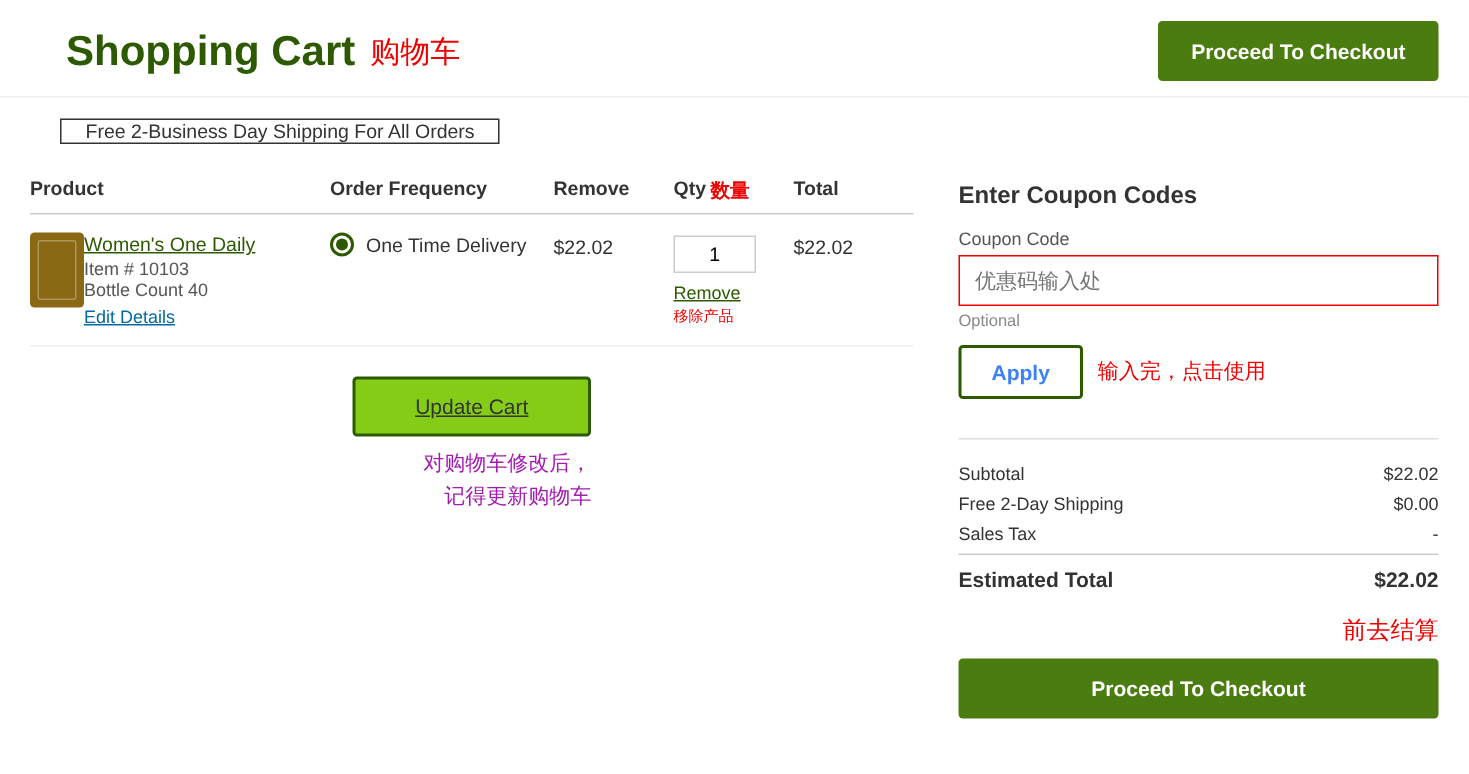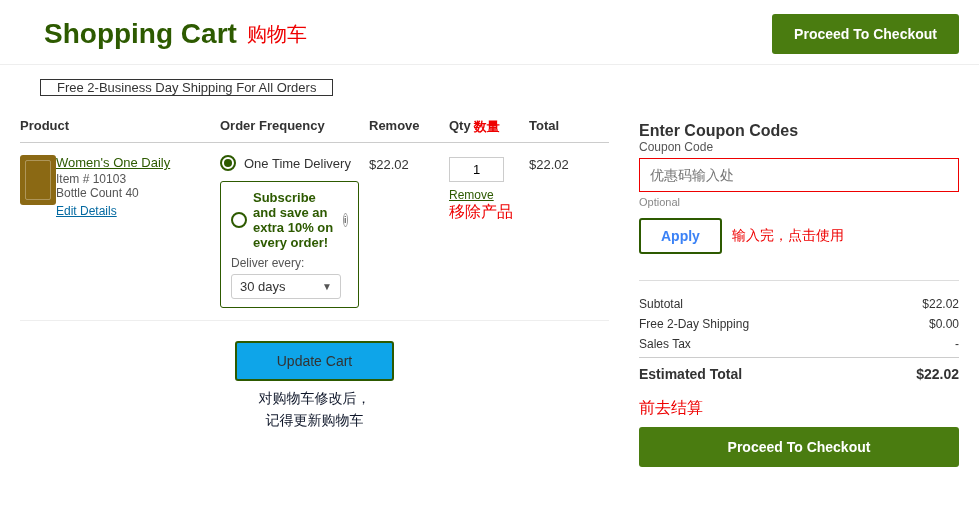--- a/index.html
+++ b/index.html
@@ -229,60 +229,62 @@
     .remove-link {
       color: #2d5a00;
       text-decoration: underline;
       cursor: pointer;
       font-size: 12px;
       margin-top: 4px;
       display: block;
     }
     .remove-cn {
       color: #e00;
-      font-size: 16px;
+      font-size: 10px;
       margin-top: 18px;
     }
 
     .update-cart-section {
       display: flex;
       justify-content: center;
       padding: 20px 0 10px 0;
     }
     .update-cart-btn {
       border: 2px solid #2d5a00;
-      background: #0ea5e9;
+      background: #84cc16;
       color: #333;
       padding: 10px 40px;
       font-size: 14px;
       cursor: pointer;
       border-radius: 3px;
+      text-decoration: underline;
     }
 
     .update-note {
-      color: #0f172a;
-      font-size: 14px;
-      text-align: center;
+      color: #a21caf;
+      font-size: 14px;
+      text-align: right;
       margin-top: 6px;
       line-height: 1.6;
     }
 
     
     .right-panel {
       width: 320px;
       flex-shrink: 0;
     }
 
     .coupon-section {
       padding: 10px 0;
     }
     .coupon-title {
       font-size: 16px;
       font-weight: bold;
       color: #333;
+      margin-bottom: 12px;
     }
     .coupon-label {
       font-size: 12px;
       color: #555;
       margin-bottom: 4px;
     }
     .coupon-input {
       width: 100%;
       border: 1px solid #e00;
       padding: 8px 10px;
@@ -342,21 +344,21 @@
     .summary-value { color: #333; }
 
     .checkout-bottom {
       margin-top: 16px;
       text-align: right;
     }
     .checkout-cn {
       color: #e00;
       font-size: 16px;
       margin-bottom: 8px;
-      text-align: left;
+      text-align: right;
     }
     .checkout-btn-bottom {
       background: #4a7c10;
       color: #fff;
       border: none;
       padding: 12px 22px;
       font-size: 14px;
       font-weight: bold;
       cursor: pointer;
       border-radius: 3px;
@@ -403,34 +405,20 @@
           <div class="product-bottle">Bottle Count 40</div>
           <span class="edit-details">Edit Details</span>
         </div>
       </div>
 
       <div class="order-frequency">
         <div class="frequency-option">
           <div class="radio-circle selected"></div>
           <span class="frequency-label">One Time Delivery</span>
         </div>
-        <div class="subscribe-box">
-          <div style="display:flex; align-items:center; gap:6px;">
-            <div class="radio-circle empty"></div>
-            <div class="subscribe-text">
-              <span>Subscribe and save an extra 10% on every order!</span>
-              <span class="info-icon">i</span>
-            </div>
-          </div>
-          <div class="deliver-every">Deliver every:</div>
-          <div class="deliver-select">
-            <span>30 days</span>
-            <span class="chevron">▼</span>
-          </div>
-        </div>
       </div>
 
       <div class="price-col">$22.02</div>
 
       <div class="qty-col">
         <input class="qty-input" type="text" value="1" style="">
         <div style="margin-top: 6px;">
           <span class="remove-link">Remove</span>
           <span class="remove-cn">移除产品</span>
         </div>

